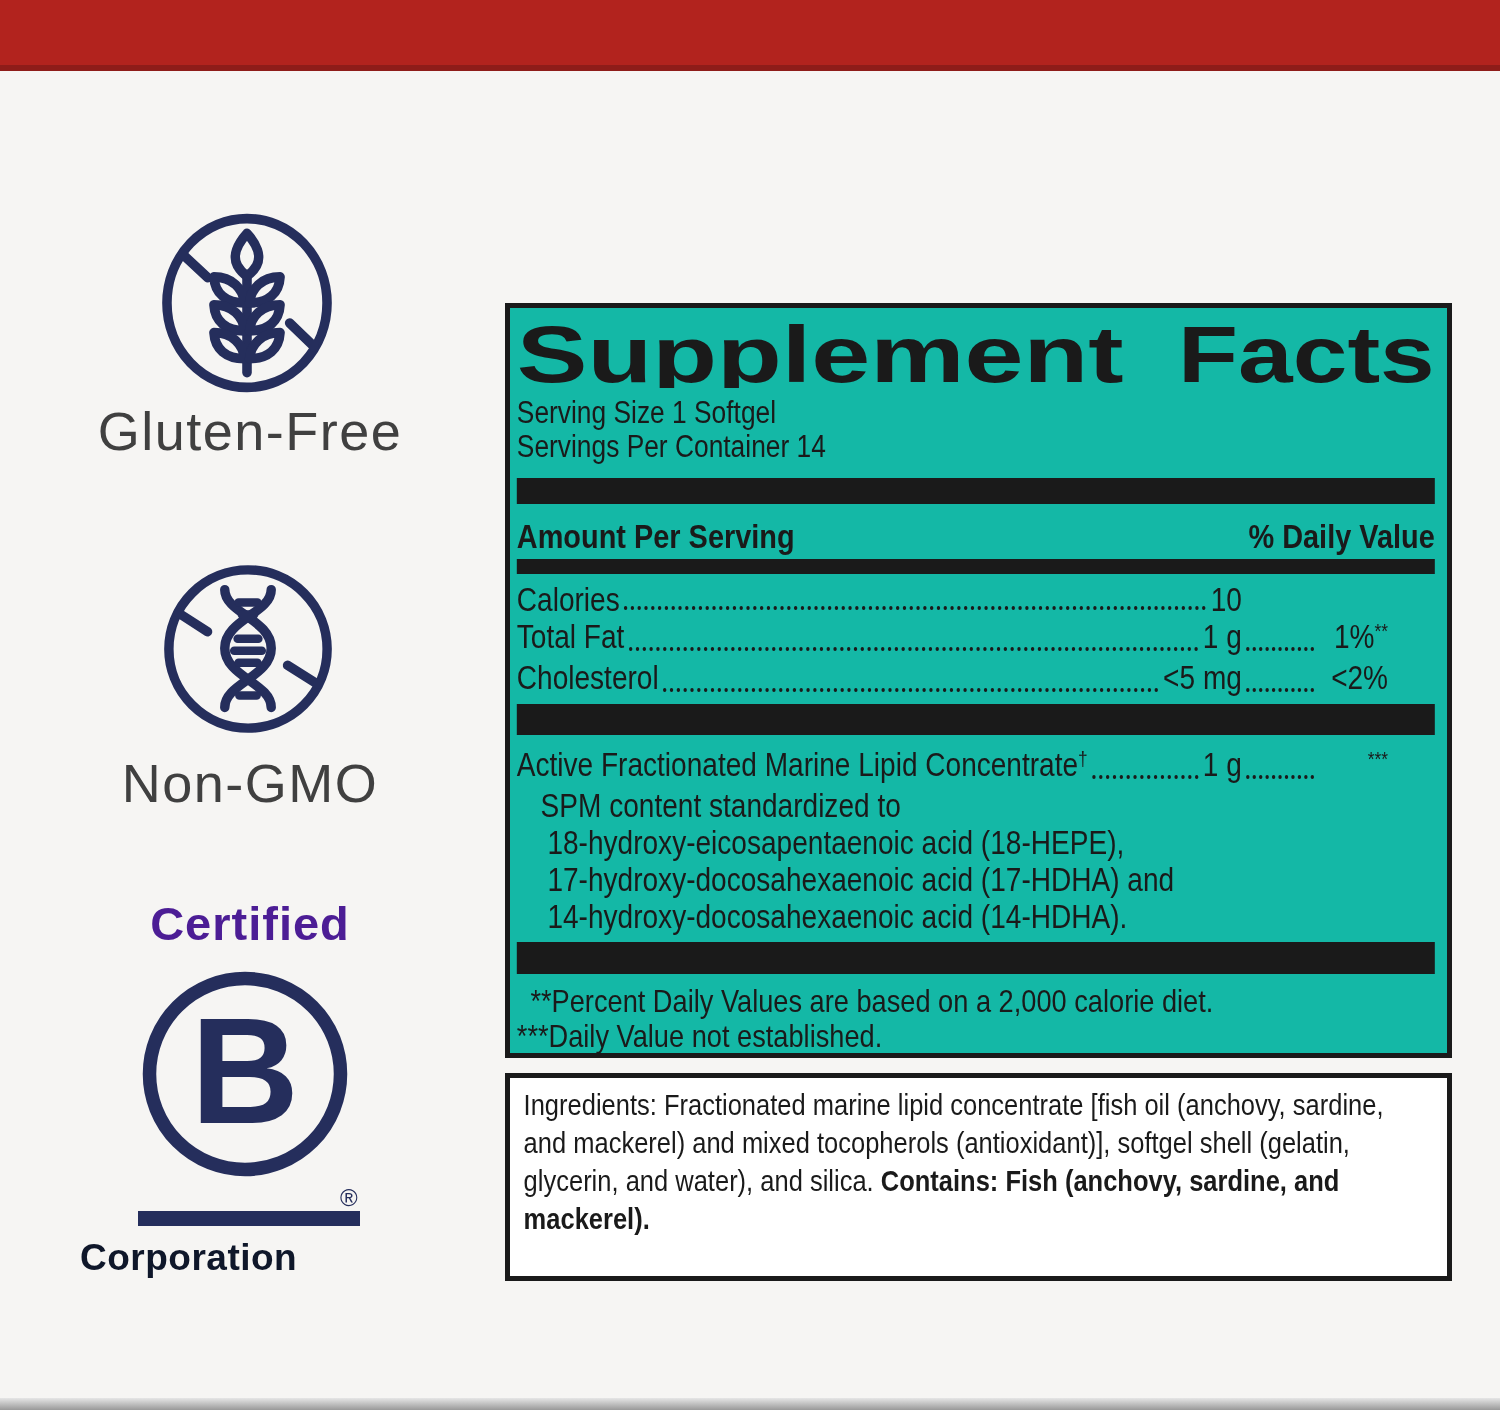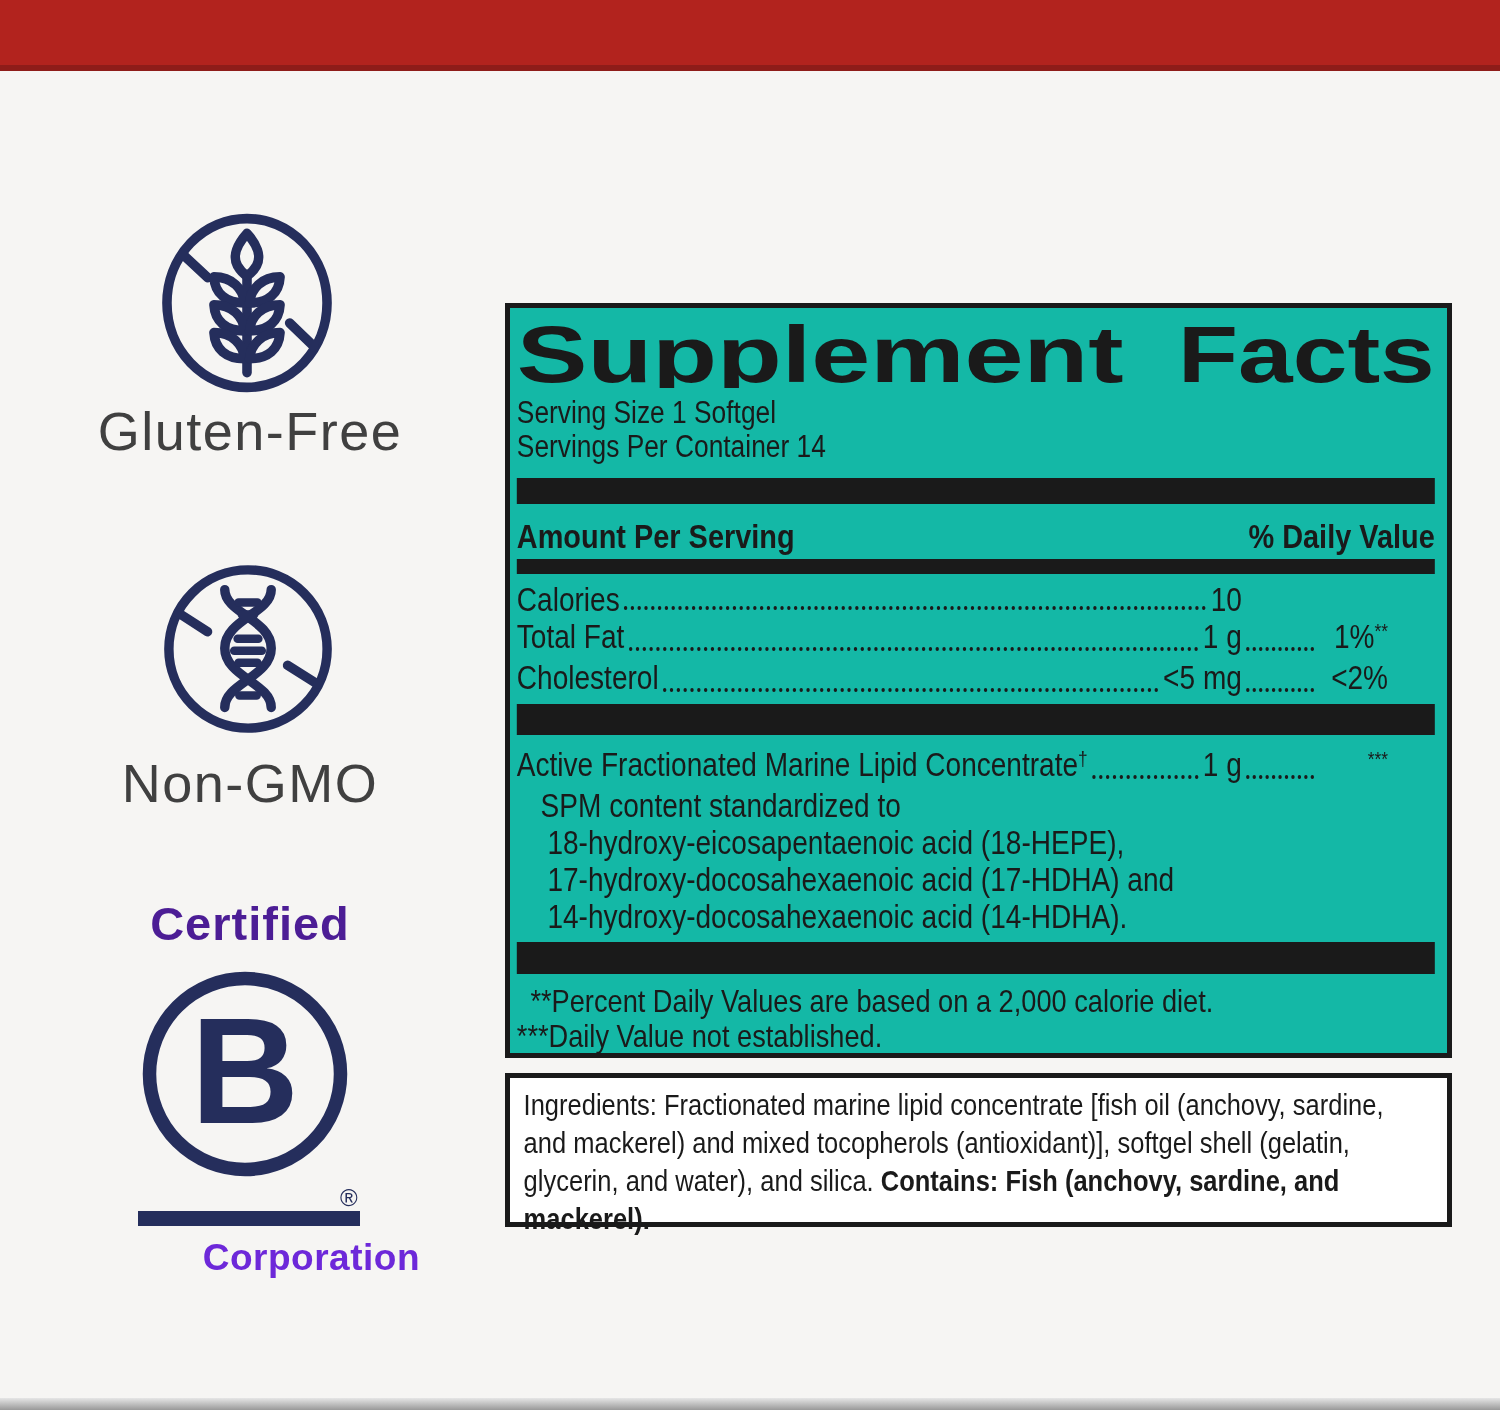--- a/index.html
+++ b/index.html
@@ -20,22 +20,22 @@
     font-size:54px; letter-spacing:1.5px; color:#404040; }
   .gf-label   { top:400px; }
   .ngmo-label { top:744px;margin-top:8px; }
   .certified  { position:absolute; left:80px; top:896px; width:340px; text-align:center;
     font-size:47px; font-weight:bold; color:#4c1d95; letter-spacing:1px; }
   .bcorp-circle { position:absolute; left:137px; top:966px; width:216px; height:216px; }
   .bcorp-circle text { font-family:"Liberation Sans", sans-serif; font-weight:bold;
     font-size:150px; fill:#252e5c; }
   .bcorp-reg { position:absolute; left:340px; top:1184px; font-size:24px; color:#252e5c; }
   .bcorp-bar { position:absolute; left:138px; top:1211px; width:222px; height:15px; background:#252e5c; }
-  .bcorp-corp { position:absolute; left:80px; top:1237px; width:340px; text-align:right;
-    font-size:37px; font-weight:bold; color:#6d28d9; letter-spacing:0.5px; }
+  .bcorp-corp { position:absolute; left:80px; top:1237px; width:340px; text-align:left;
+    font-size:37px; font-weight:bold; color:#0f172a; letter-spacing:0.5px; }
 
   
   .sf-box { position:absolute; left:505px; top:303px; width:947px; height:755px;
     background:#14b8a6; border:5px solid #1a1a1a; box-sizing:border-box; }
   .sf-inner { width:1096px; transform:scaleX(0.85); transform-origin:0 0;
     padding:0 8px; box-sizing:border-box; }
   .sf-title { display:block; width:1080px; height:78px; margin-top:2px; }
   .sf-title text { font-family:"Liberation Sans", sans-serif; font-weight:bold;
     font-size:80px; fill:#1a1a1a; }
   .sf-serving { margin-top:8px; font-size:31px; line-height:34px; }
@@ -55,21 +55,21 @@
   .dv  { flex:none; width:82px; text-align:right; white-space:nowrap; }
   .sp  { flex:none; width:172px; }
   .sf-box sup { font-size:0.62em; vertical-align:baseline; position:relative; top:-0.5em; }
   .sf-active { margin-top:11px; font-size:33px; line-height:37px; }
   .sub1 { padding-left:28px; }
   .sub2 { padding-left:36px; }
   .sf-foot { margin-top:10px; font-size:32px; line-height:35px; }
   .f1 { padding-left:16px; }
 
   
-  .ing-box { position:absolute; left:505px; top:1073px; width:947px; height:154px;
+  .ing-box { position:absolute; left:505px; top:1073px; width:947px; height:208px;
     background:#ffffff; border:5px solid #1a1a1a; box-sizing:border-box; }
   .ing-inner { width:1102px; transform:scaleX(0.85); transform-origin:0 0;
     margin:0; padding:8px 16px; box-sizing:border-box; font-size:30px; line-height:38px; }
 </style>
 </head>
 <body>
 
 <div class="canvas">
 
   <div class="top-bar"></div>

